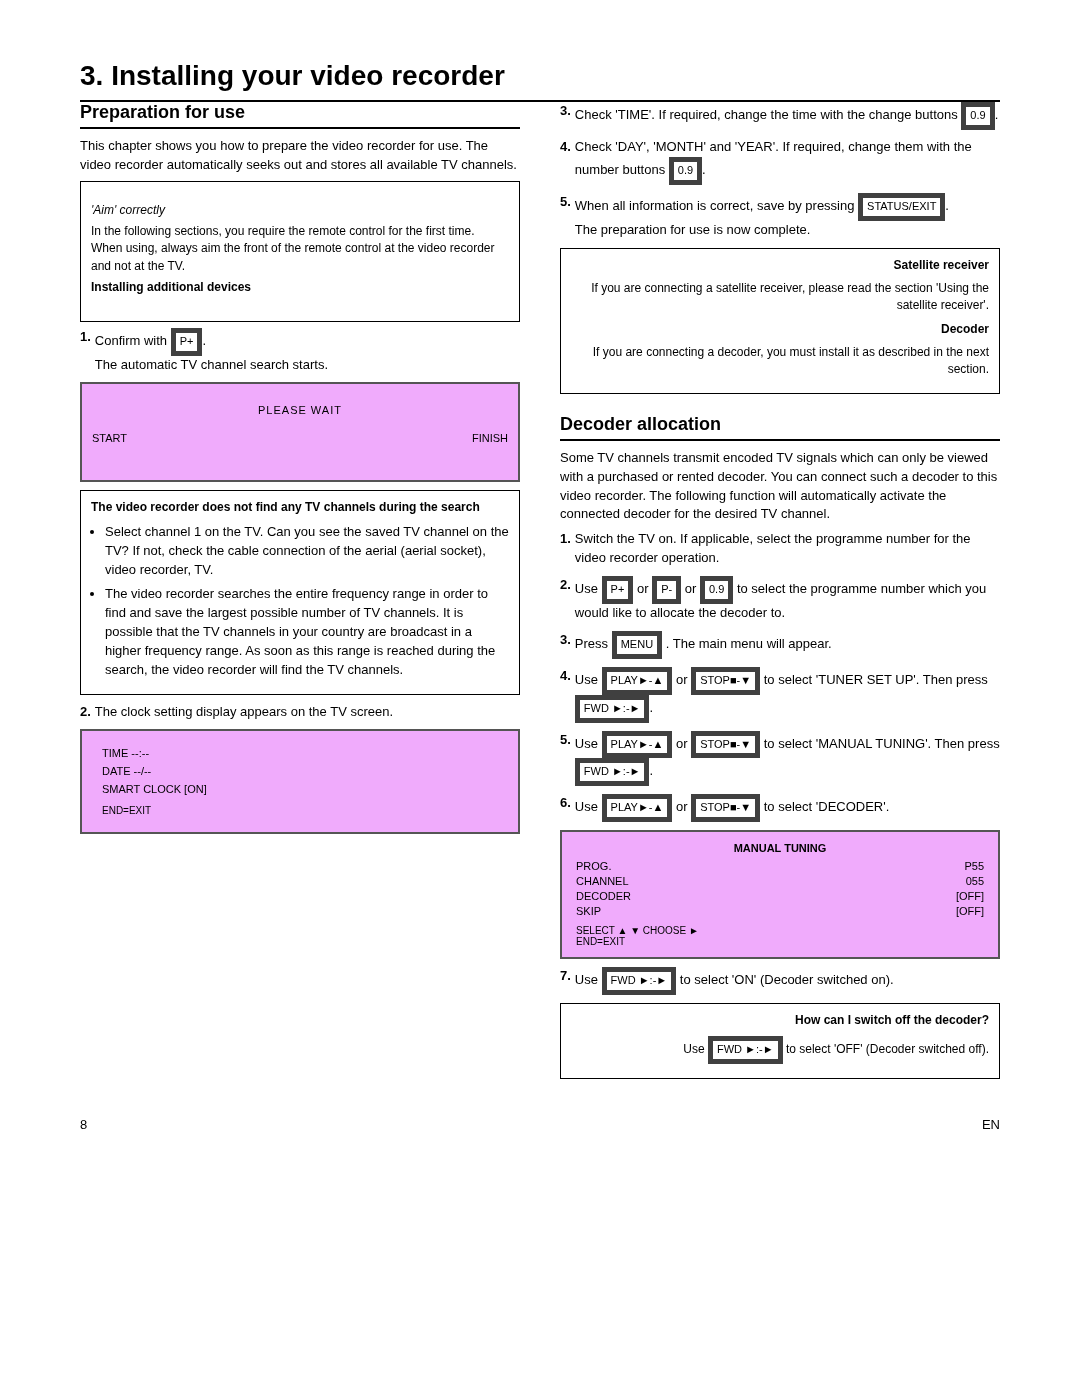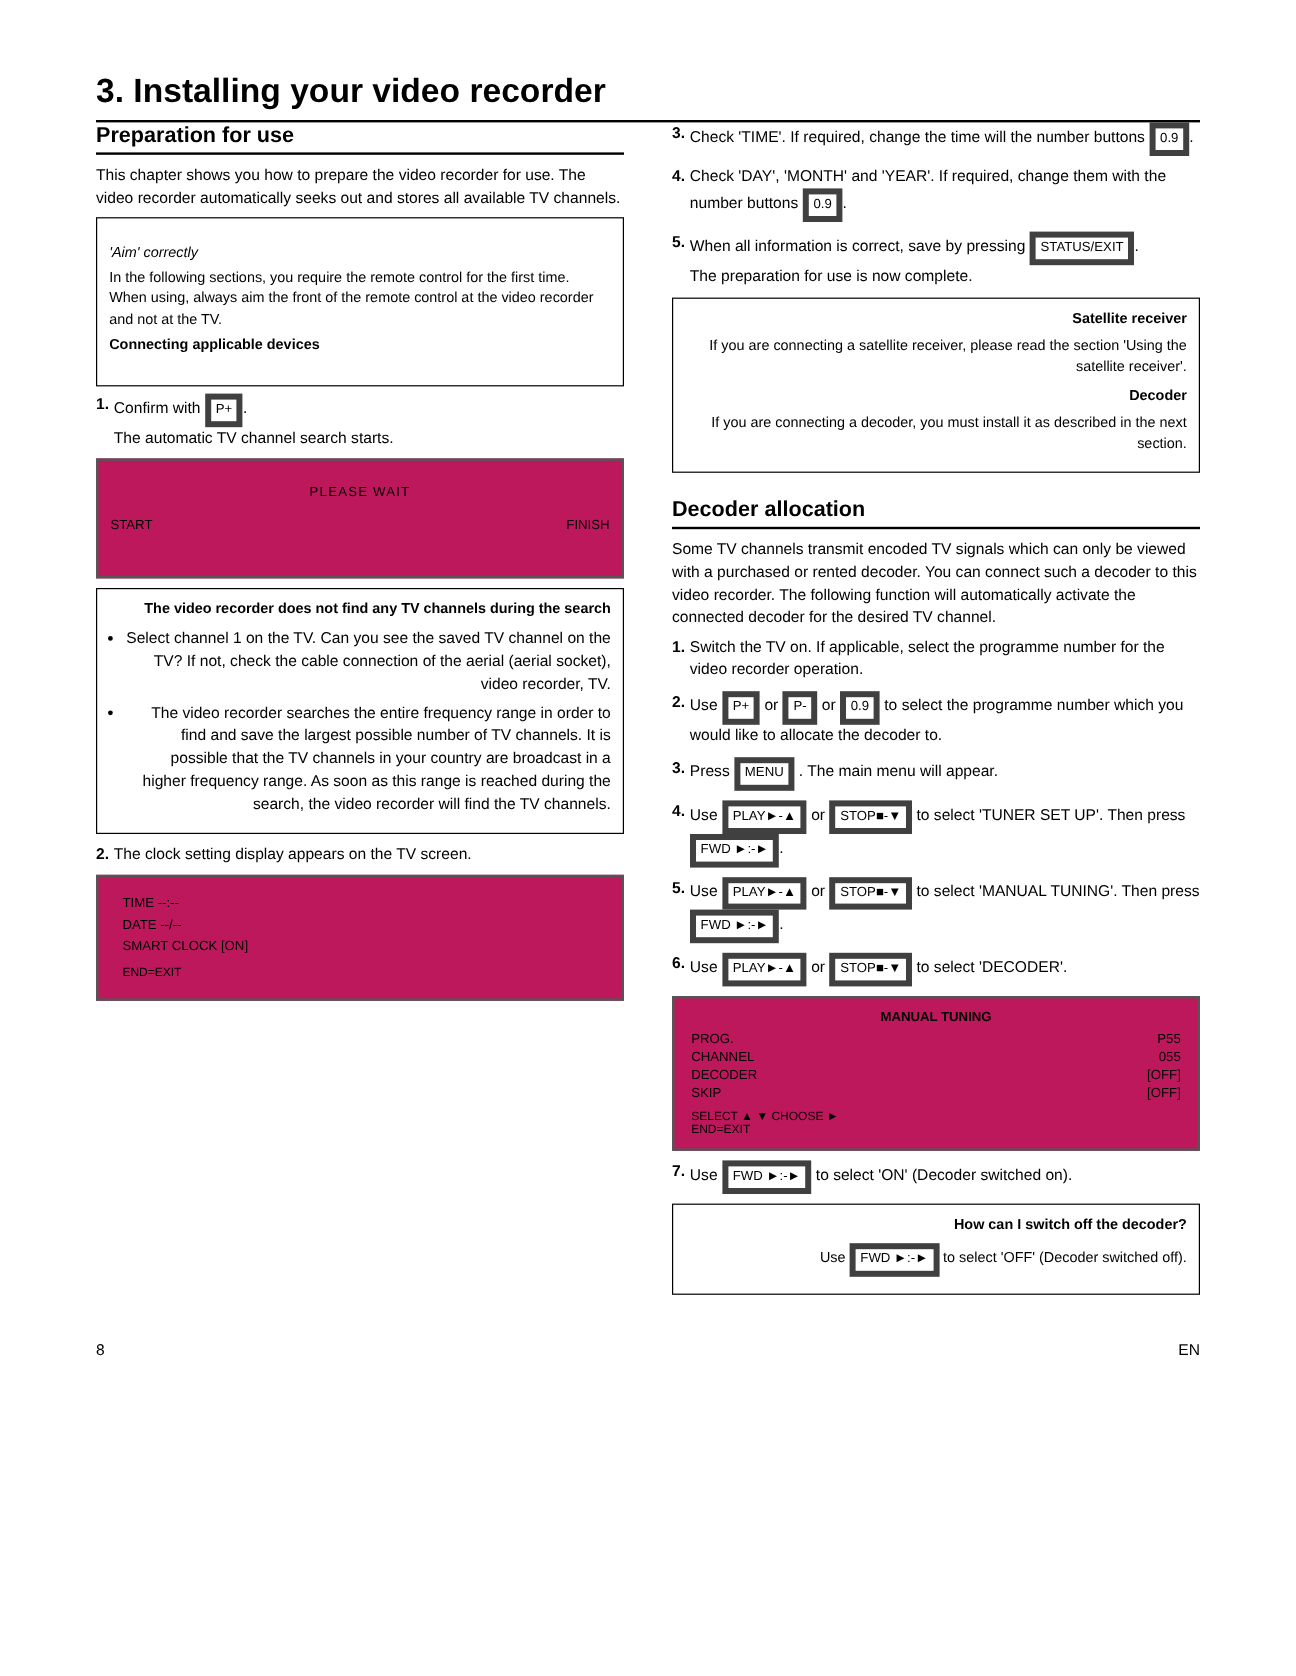--- a/index.html
+++ b/index.html
@@ -58,21 +58,21 @@
       display: inline-block;
       border: 5px solid #404040;
       padding: 1px 4px;
       font-size: 11px;
       font-family: Arial, sans-serif;
       white-space: nowrap;
     }
 
     .screen-box {
       border: 2px solid #555;
-      background: #be185d;
+      background: #f0abfc;
       padding: 16px 20px;
       margin: 8px 0;
       min-height: 100px;
       font-size: 12px;
     }
 
     .screen-please-wait {
       text-align: center;
       padding: 20px 10px;
     }
@@ -127,21 +127,20 @@
       font-size: 10px;
     }
 
     .bullet-list { padding-left: 14px; list-style: disc; margin: 6px 0; }
     .bullet-list li { margin-bottom: 6px; line-height: 1.45; }
 
     .bold-box {
       border: 1px solid #000;
       padding: 8px 10px;
       margin: 8px 0;
-      text-align: right;
     }
     .bold-box p { font-size: 12px; margin-bottom: 4px; }
 
     .highlight-box {
       border: 1px solid #000;
       padding: 8px 10px;
       margin: 8px 0;
       font-size: 12px;
       text-align: right;
     }
@@ -164,21 +163,21 @@
 
   <div class="col-left">
 
     <div>
       <h2 class="section-title">Preparation for use</h2>
       <p>This chapter shows you how to prepare the video recorder for use. The video recorder automatically seeks out and stores all available TV channels.</p>
 
       <div class="note-box">
         <p><span class="italic-label">'Aim' correctly</span></p>
         <p>In the following sections, you require the remote control for the first time. When using, always aim the front of the remote control at the video recorder and not at the TV.</p>
-        <p><span class="bold-label">Connecting applicable devices</span></p>
+        <p><span class="bold-label">Installing additional devices</span></p>
       </div>
 
       <div class="step-line">
         <span class="num">1.</span>
         <span>
           <span>Confirm with</span> <span class="key-btn">P+</span>.
           <br><span>The automatic TV channel search starts.</span>
         </span>
       </div>
 
@@ -211,21 +210,21 @@
       </div>
     </div>
   </div>
 
   <div class="col-right">
 
     <div>
       <div class="step-line">
         <span class="num">3.</span>
         <span>
-          <span>Check 'TIME'. If required, change the time will the number buttons</span> <span class="key-btn">0.9</span>.
+          <span>Check 'TIME'. If required, change the time with the change buttons</span> <span class="key-btn">0.9</span>.
         </span>
       </div>
       <div class="step-line">
         <span class="num">4.</span>
         <span>
           <span>Check 'DAY', 'MONTH' and 'YEAR'. If required, change them with the number buttons</span> <span class="key-btn">0.9</span><span>.</span>
         </span>
       </div>
       <div class="step-line">
         <span class="num">5.</span>

